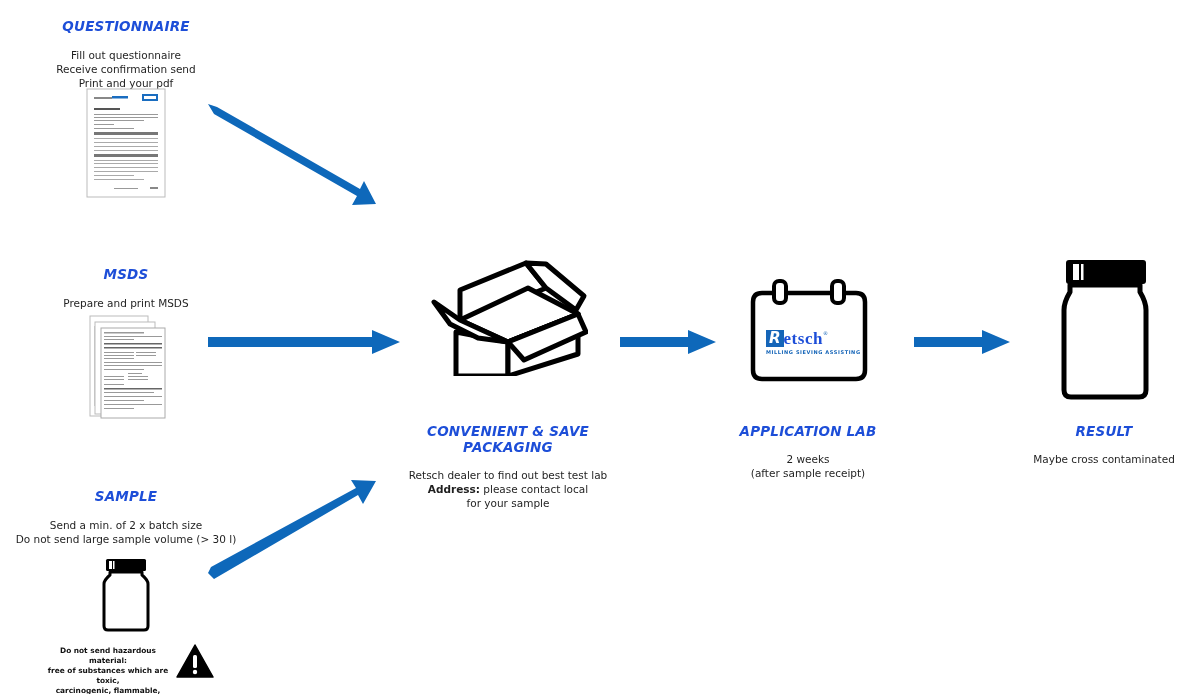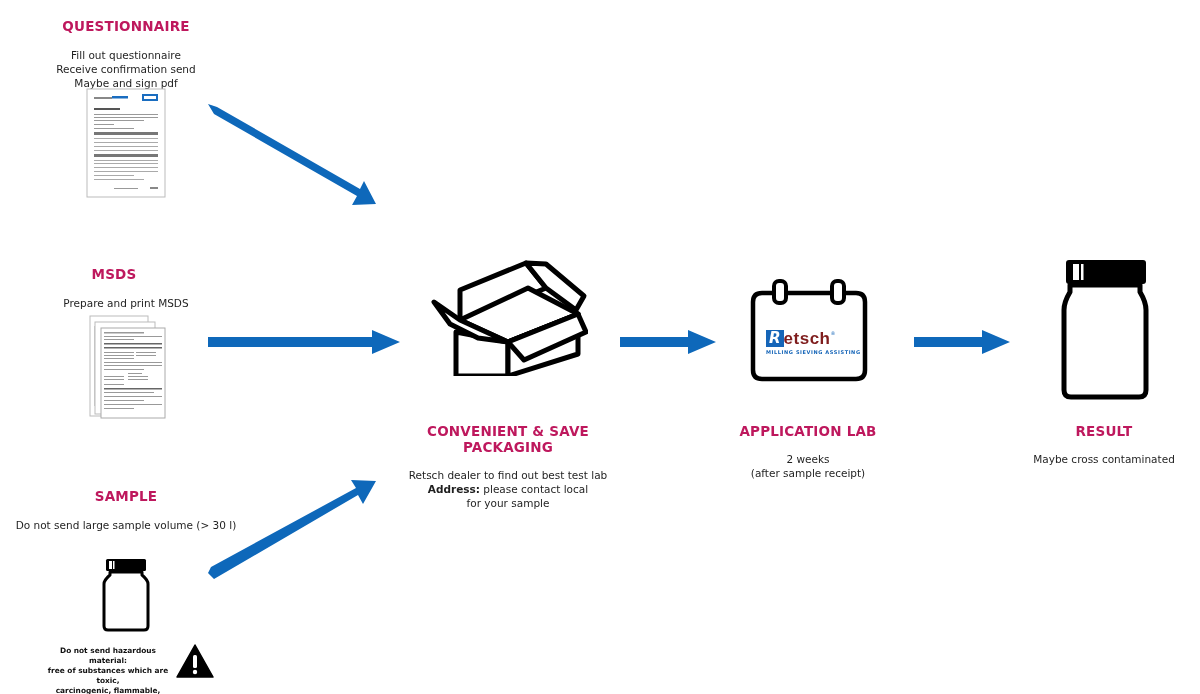--- a/index.html
+++ b/index.html
@@ -1,32 +1,32 @@
 <!DOCTYPE html>
 <html><head>
 <meta charset="utf-8">
 <style>
   html, body { margin: 0; padding: 0; background: #ffffff; }
   body { width: 1200px; height: 694px; position: relative; overflow: hidden;
          font-family: "DejaVu Sans", "Liberation Sans", sans-serif; color: #1a1a1a; }
   .abs { position: absolute; }
-  .title { color: #be185d; font-weight: bold; font-size: 13.5px; text-align: center; letter-spacing: 0.2px; }
+  .title { color: #1d4ed8; font-weight: bold; font-size: 13.5px; text-align: center; letter-spacing: 0.2px; font-style: italic; }
   .desc { font-size: 10.5px; text-align: center; line-height: 14px; color: #1f1f1f; margin-top: 8px; }
   .desc div { white-space: nowrap; }
   .warn { font-size: 7.4px; font-weight: bold; line-height: 10px; text-align: center; color: #111; }
   svg { display: block; }
 </style>
 </head>
 <body>
 
 <div class="abs title" style="left:26px; top:18px; width:200px;">QUESTIONNAIRE</div>
 <div class="abs desc" style="left:26px; top:40px; width:200px;">
   <div>Fill out questionnaire</div>
   <div>Receive confirmation send</div>
-  <div>Maybe and sign pdf</div>
+  <div>Print and your pdf</div>
 </div>
 <div class="abs" style="left:86px; top:88px;">
   <svg width="80" height="110" viewBox="0 0 80 110">
     <rect x="1" y="1" width="78" height="108" fill="#fff" stroke="#bbb" stroke-width="1"></rect>
     <rect x="8" y="9" width="18" height="2" fill="#888"></rect>
     <rect x="26" y="8" width="16" height="2.5" fill="#1a6dc0"></rect>
     <rect x="56" y="6" width="16" height="7" fill="#1a6dc0"></rect>
     <rect x="58" y="8" width="12" height="3" fill="#fff"></rect>
     <rect x="8" y="20" width="26" height="2" fill="#555"></rect>
     <g fill="#999">
@@ -50,21 +50,21 @@
       <rect x="8" y="79" width="64" height="1"></rect>
       <rect x="8" y="83" width="64" height="1"></rect>
       <rect x="8" y="87" width="40" height="1"></rect>
       <rect x="8" y="91" width="50" height="1"></rect>
     </g>
     <rect x="28" y="100" width="24" height="1" fill="#999"></rect>
     <rect x="64" y="99" width="8" height="2" fill="#888"></rect>
   </svg>
 </div>
 
-<div class="abs title" style="left:14px; top:266px; width:200px;">MSDS</div>
+<div class="abs title" style="left:26px; top:266px; width:200px;">MSDS</div>
 <div class="abs desc" style="left:26px; top:288px; width:200px;">
   <div>Prepare and print MSDS</div>
 </div>
 <div class="abs" style="left:88px; top:312px;">
   <svg width="80" height="108" viewBox="0 0 80 108">
     <rect x="2" y="4" width="58" height="100" fill="#fff" stroke="#bbb"></rect>
     <rect x="6" y="14" width="4" height="80" fill="#ccc"></rect>
     <rect x="7" y="10" width="60" height="92" fill="#fff" stroke="#bbb"></rect>
     <rect x="13" y="16" width="64" height="90" fill="#fff" stroke="#aaa"></rect>
     <g fill="#999">
@@ -92,20 +92,21 @@
       <rect x="16" y="84" width="58" height="1"></rect>
       <rect x="16" y="88" width="40" height="1"></rect>
       <rect x="16" y="92" width="58" height="1"></rect>
       <rect x="16" y="96" width="30" height="1"></rect>
     </g>
   </svg>
 </div>
 
 <div class="abs title" style="left:26px; top:488px; width:200px;">SAMPLE</div>
 <div class="abs desc" style="left:6px; top:510px; width:240px;">
+  <div>Send a min. of 2 x batch size</div>
   <div>Do not send large sample volume (&gt; 30 l)</div>
 </div>
 <div class="abs" style="left:102px; top:558px;">
   <svg width="48" height="74" viewBox="0 0 48 74">
     <rect x="4" y="1" width="40" height="12" rx="1.5" fill="#000"></rect>
     <rect x="7" y="3" width="3" height="8" fill="#fff"></rect>
     <rect x="11" y="3" width="1.5" height="8" fill="#fff"></rect>
     <path d="M8 14 L8 17 Q2 22 2 26 L2 68 Q2 72 6 72 L42 72 Q46 72 46 68 L46 26 Q46 22 40 17 L40 14 Z" fill="#fff" stroke="#000" stroke-width="3" stroke-linejoin="round"></path>
   </svg>
 </div>
@@ -170,21 +171,21 @@
   <svg width="118" height="104" viewBox="0 0 118 104">
     <path d="M22 15 L12 15 Q3 15 3 24 L3 92 Q3 101 12 101 L106 101 Q115 101 115 92 L115 24 Q115 15 106 15 L96 15" fill="none" stroke="#000" stroke-width="4.5" stroke-linecap="round"></path>
     <line x1="38" y1="15" x2="80" y2="15" stroke="#000" stroke-width="4.5"></line>
     <rect x="24" y="3" width="12" height="22" rx="5" fill="#fff" stroke="#000" stroke-width="4"></rect>
     <rect x="82" y="3" width="12" height="22" rx="5" fill="#fff" stroke="#000" stroke-width="4"></rect>
   </svg>
 </div>
 <div class="abs" style="left:766px; top:330px;">
   <div style="display:flex; align-items:center;">
     <span style="display:inline-block; background:#1565b8; color:#fff; font-weight:bold; font-size:15px; padding:0 3px; line-height:17px; font-style:italic; font-family:'DejaVu Sans', sans-serif;">R</span>
-    <span style="color:#7f1d1d; font-weight:bold; font-size:17px; line-height:17px; letter-spacing:0.5px; font-family:Liberation Sans, sans-serif;">etsch</span>
+    <span style="color:#1d4ed8; font-weight:bold; font-size:17px; line-height:17px; letter-spacing:0.5px; font-family:Liberation Serif, serif;">etsch</span>
     <span style="color:#1565b8; font-size:5px; align-self:flex-start;">®</span>
   </div>
   <div style="color:#1565b8; font-size:5px; letter-spacing:0.6px; font-weight:bold; margin-top:2px; white-space:nowrap;">MILLING SIEVING ASSISTING</div>
 </div>
 <div class="abs title" style="left:708px; top:423px; width:200px;">APPLICATION LAB</div>
 <div class="abs desc" style="left:708px; top:444px; width:200px;">
   <div>2 weeks</div>
   <div>(after sample receipt)</div>
 </div>
 

